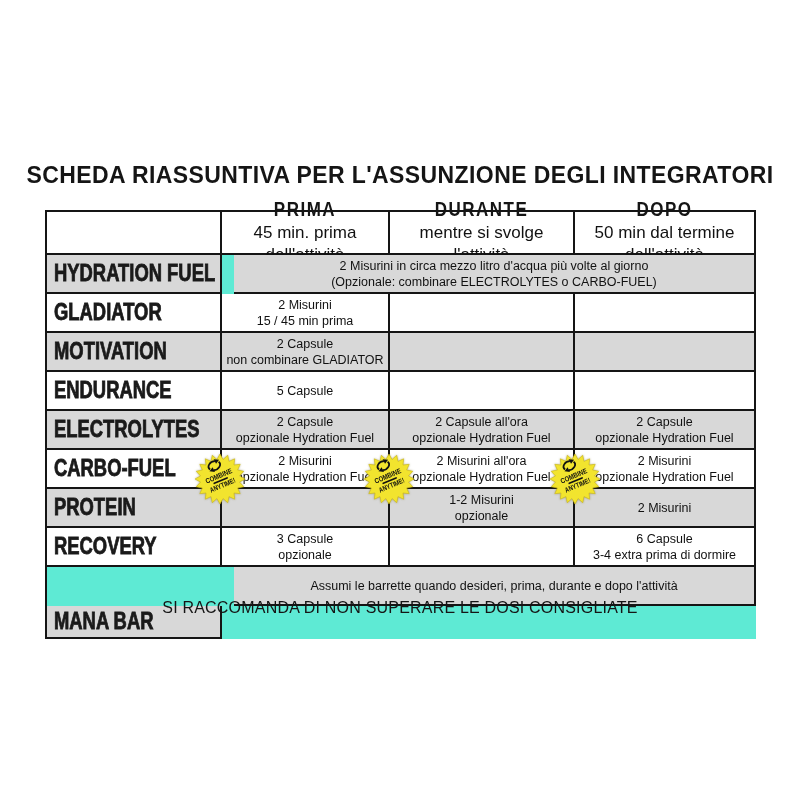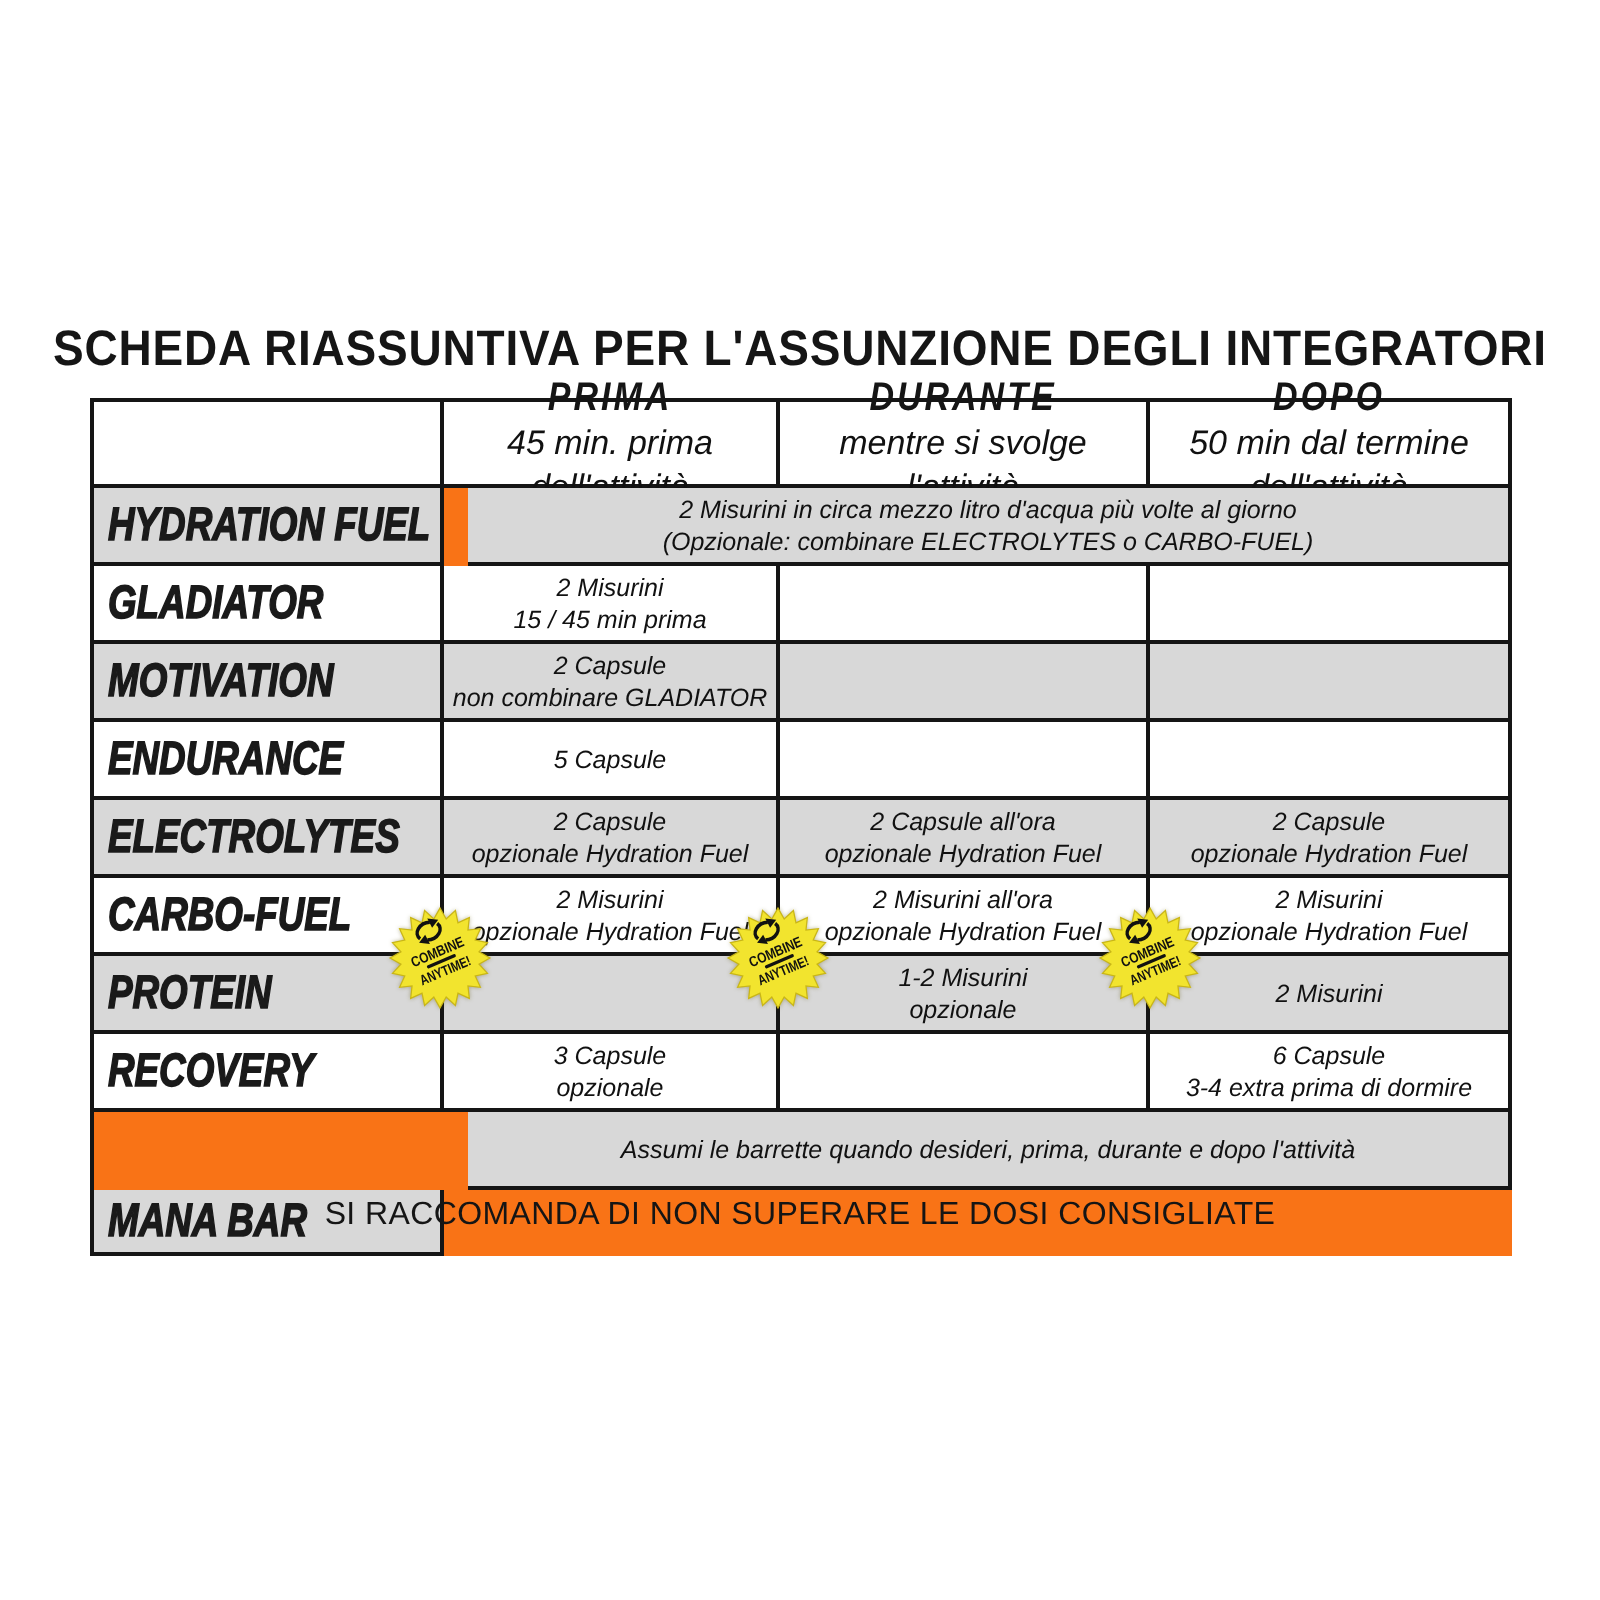--- a/index.html
+++ b/index.html
@@ -18,28 +18,27 @@
     text-align: center;
     font-size: 23px;
     font-weight: bold;
     letter-spacing: 0.4px;
     transform: scaleY(1.08);
     white-space: nowrap;
     color: #151515;
   }
   .table {
     position: absolute;
-    left: 45px; top: 199px;
+    left: 45px; top: 210px;
     display: grid;
     grid-template-columns: 175px 168px 185px 181px;
     grid-template-rows: 43px repeat(9, 39px);
     border-top: 2px solid #151515;
     border-left: 2px solid #151515;
-    background: #f97316;
-    font-style: italic;
+    background: #5eead4;
   }
   .cell {
     box-sizing: border-box;
     border-right: 2px solid #151515;
     border-bottom: 2px solid #151515;
     display: flex;
     flex-direction: column;
     align-items: center;
     justify-content: center;
     text-align: center;

